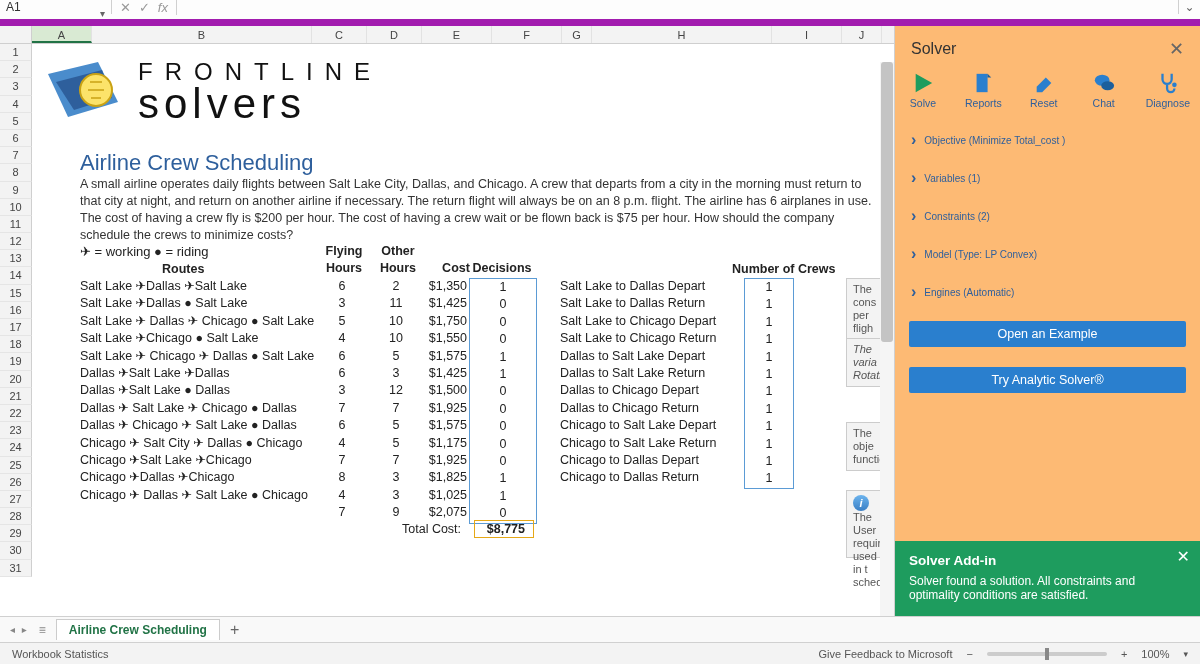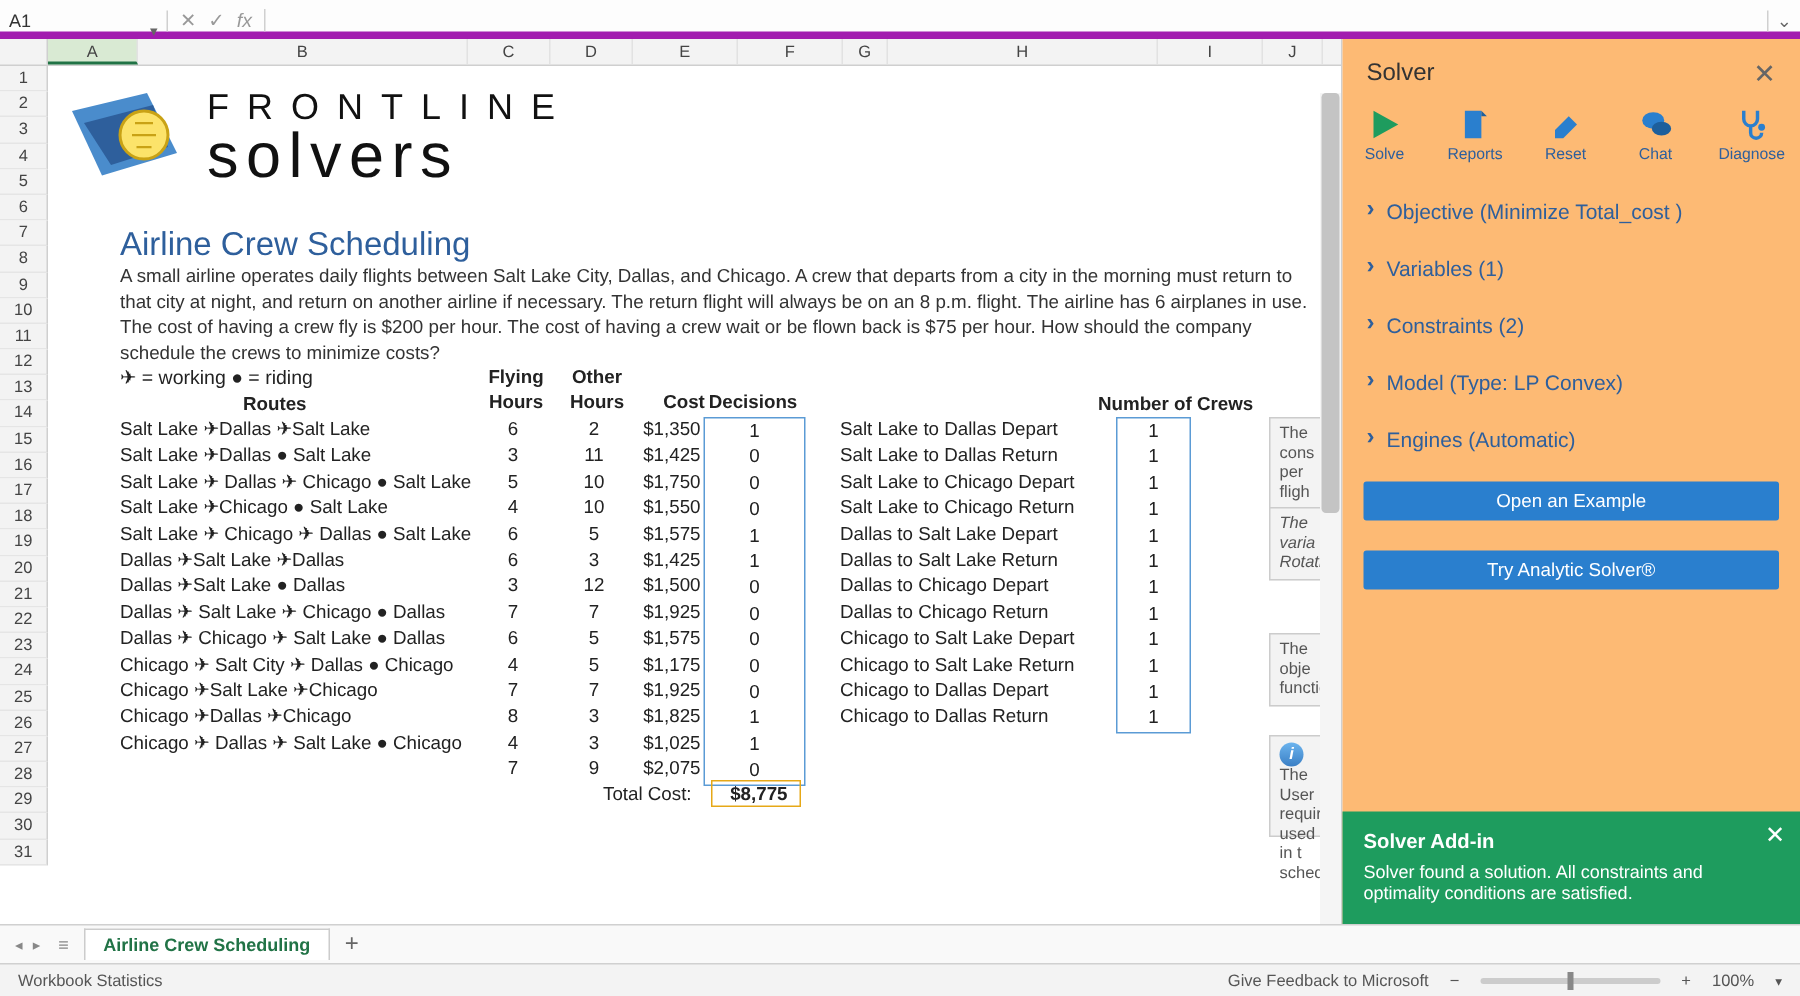--- a/index.html
+++ b/index.html
@@ -1,20 +1,20 @@
 <!DOCTYPE html>
 <html><head>
 <meta charset="utf-8">
 <style>
   * { box-sizing: border-box; margin: 0; padding: 0; }
   html, body { width: 1200px; height: 664px; font-family: "Segoe UI", Arial, sans-serif; font-size: 12px; color: #333; overflow: hidden; background:#fff;}
   body { display:flex; flex-direction:column; }
 
   
-  .formula-bar { height:26px; border-bottom:5px solid #a21caf; display:flex; align-items:flex-end; background:#fdfdfd;}
+  .formula-bar { height:26px; border-bottom:7px solid #a21caf; display:flex; align-items:flex-start; background:#fdfdfd;}
   .name-box { width:112px; border-right:1px solid #d0d0d0; display:flex; align-items:center; padding:0 6px; font-size:12px; position:relative;}
   .name-box .chev { position:absolute; right:6px; top:8px; font-size:10px; color:#666;}
   .fb-btns { display:flex; align-items:center; gap:4px; padding:0 6px; border-right:1px solid #d0d0d0;}
   .fb-btns span { color:#999; font-size:13px; padding:0 2px;}
   .fx { font-style:italic; color:#555; font-size:13px;}
   .fb-input { flex:1; border:none; padding:0 6px; font-size:12px; outline:none; background:transparent;}
   .fb-expand { width:22px; display:flex; align-items:center; justify-content:center; color:#666; border-left:1px solid #d0d0d0;}
 
   
   .split { flex:1; display:flex; min-height:0; }
@@ -70,21 +70,21 @@
   .zoom-slider .knob { position:absolute; left:58px; top:-4px; width:4px; height:12px; background:#888;}
 
   
   .panel-header { display:flex; align-items:center; justify-content:space-between; padding:12px 16px 6px; color:#333;}
   .panel-header h2 { font-size:16px; font-weight:400; color:#333;}
   .panel-close { font-size:18px; color:#666; cursor:pointer;}
   .toolbar { display:flex; gap:24px; padding:6px 10px 10px; }
   .toolbtn { display:flex; flex-direction:column; align-items:center; gap:3px; font-size:10.5px; color:#2e5f9c; cursor:pointer; width:46px;}
   .toolbtn svg { width:24px; height:22px; }
   .accordion { padding:2px 0; }
-  .acc-item { padding:10px 16px; font-size:14px; color:#2e5f9c; cursor:pointer; display:flex; align-items:flex-end; gap:8px;}
+  .acc-item { padding:10px 16px; font-size:10px; color:#2e5f9c; cursor:pointer; display:flex; align-items:center; gap:8px;}
   .acc-item::before { content:"›"; color:#2e5f9c; font-size:16px; font-weight:bold;}
   .panel-btns { padding:8px 14px; display:flex; flex-direction:column; gap:20px;}
   .bluebtn { background:#2a7fce; color:#fff; border:none; border-radius:2px; padding:6px 0; font-size:12.5px; cursor:pointer; text-align:center;}
   .notif { position:absolute; bottom:0; left:0; right:0; background:#1e9c5e; color:#fff; padding:12px 14px 14px; font-size:12px;}
   .notif h3 { font-size:13.5px; font-weight:600; margin-bottom:6px;}
   .notif .close { position:absolute; top:6px; right:10px; font-size:16px; cursor:pointer;}
 </style>
 </head>
 <body>
 

